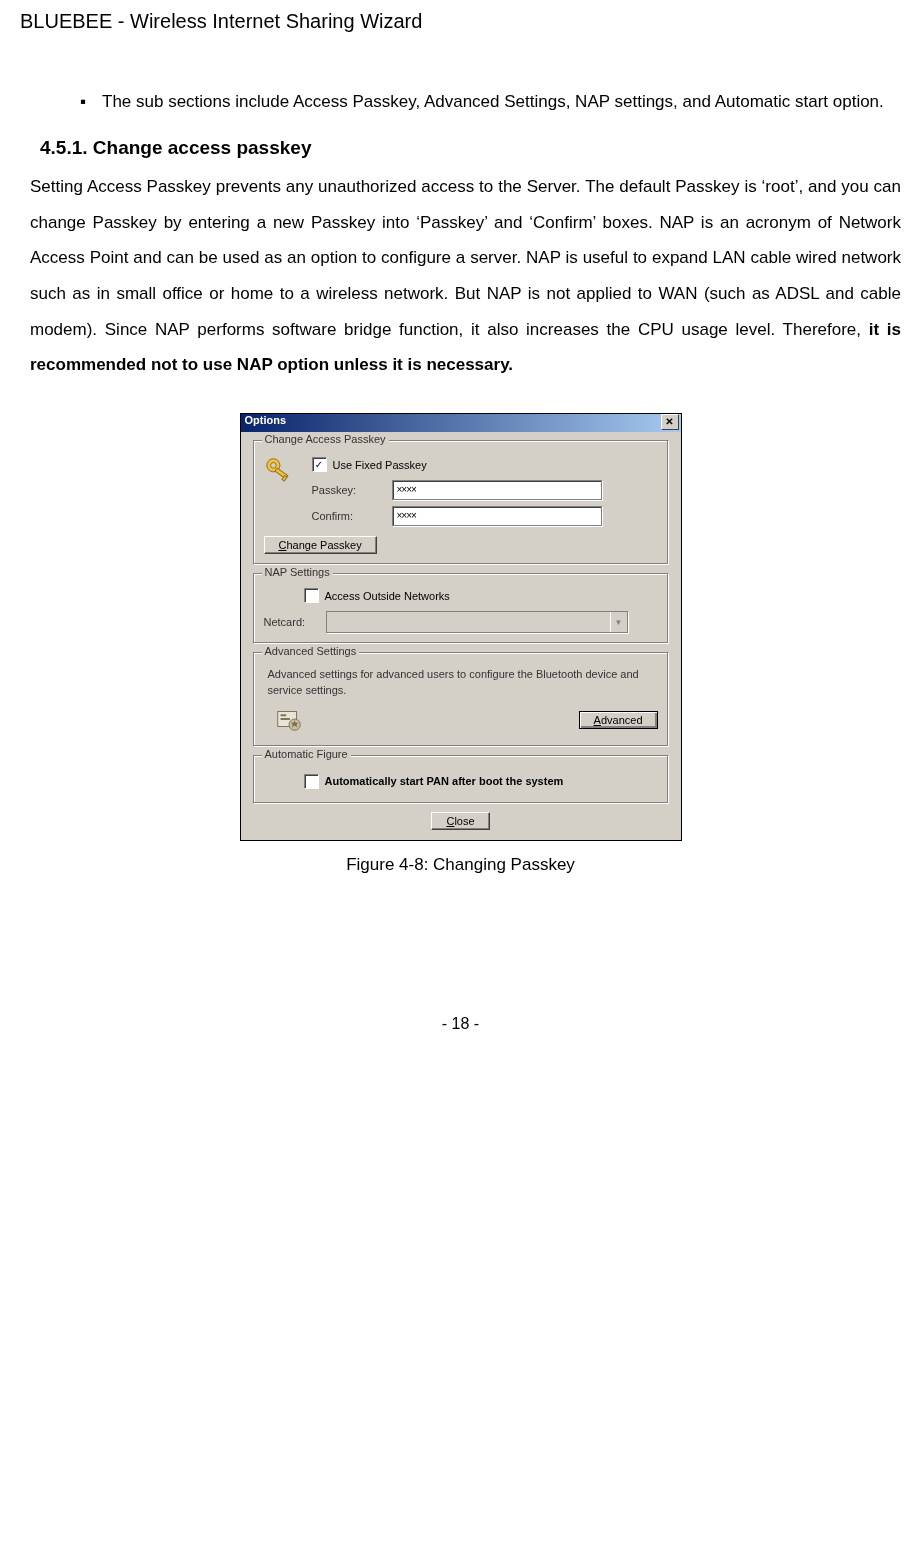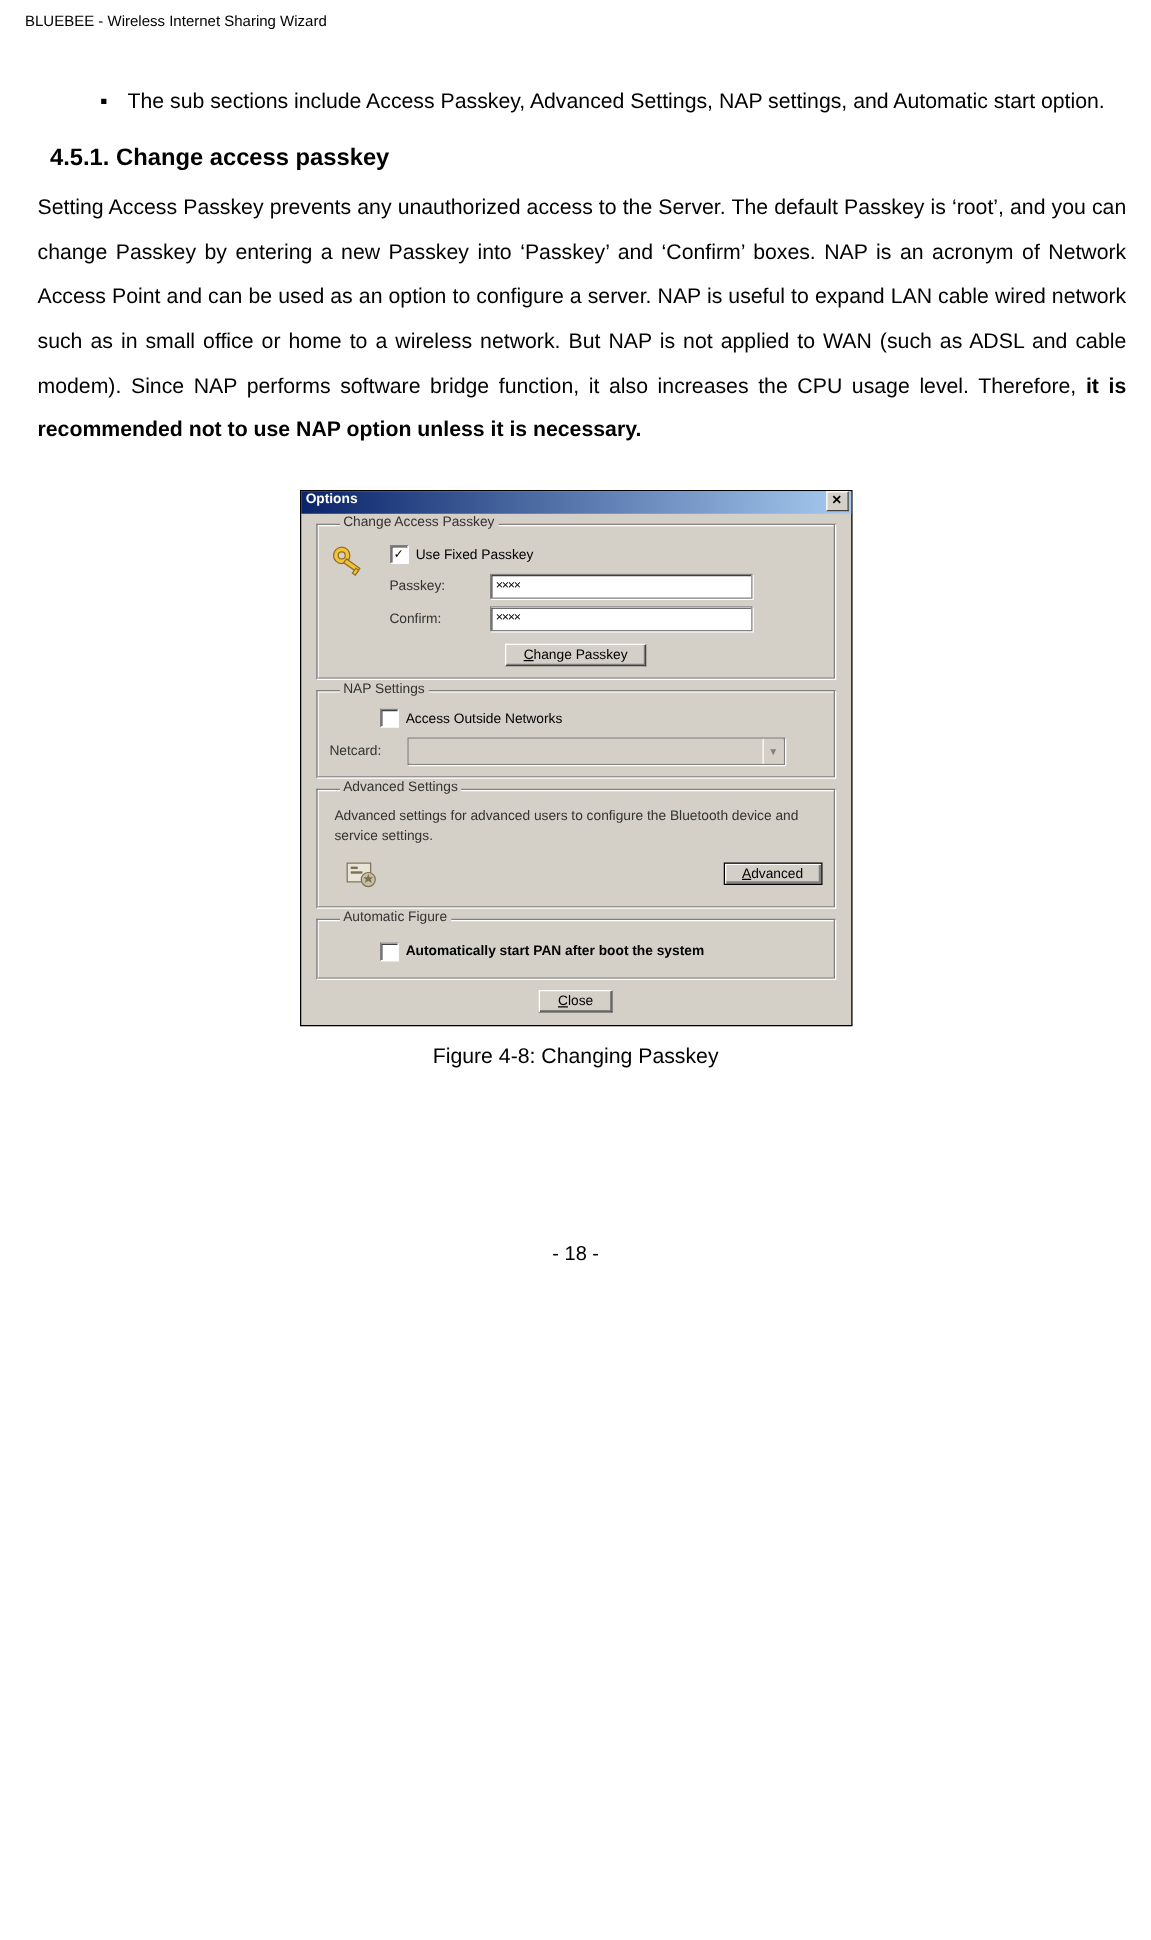--- a/index.html
+++ b/index.html
@@ -7,23 +7,23 @@
     padding: 0;
     font-family: Arial, Helvetica, sans-serif;
     background: #fff;
     color: #000;
     width: 921px;
   }
   .page {
     padding: 10px 20px 30px 20px;
   }
   .doc-header {
-    font-size: 12px;
+    font-size: 20px;
     font-weight: 400;
-    margin-bottom: 40px;
+    margin-bottom: 52px;
   }
   .section-title {
     font-size: 19px;
     font-weight: bold;
     margin-left: 20px;
     margin-bottom: 12px;
   }
   .bullet-row {
     display: flex;
     margin-left: 60px;
@@ -107,21 +107,21 @@
     border-right-color: #fff;
     border-bottom-color: #fff;
     box-shadow: inset -1px -1px 0 #808080, inset 1px 1px 0 #fff;
     position: relative;
     margin-bottom: 8px;
     padding: 14px 10px 10px 10px;
   }
   .groupbox-legend {
     position: absolute;
     top: -8px;
-    left: 18px;
+    left: 8px;
     background: #d4d0c8;
     padding: 0 3px;
     font-size: 11px;
     color: #333;
   }
   .key-icon {
     width: 30px;
     height: 30px;
     display: inline-block;
   }
@@ -188,21 +188,21 @@
     font-size: 11px;
     color: #000;
     text-align: center;
   }
   .win-button.default {
     border: 1px solid #000;
     box-shadow: inset 1px 1px 0 #fff, inset -2px -2px 0 #808080;
   }
   .btn-row-right {
     display: flex;
-    justify-content: center;
+    justify-content: flex-start;
     margin-top: 4px;
   }
   .adv-desc {
     font-size: 11px;
     color: #333;
     line-height: 1.4;
     margin-bottom: 6px;
     margin-left: 4px;
   }
   .adv-row {

